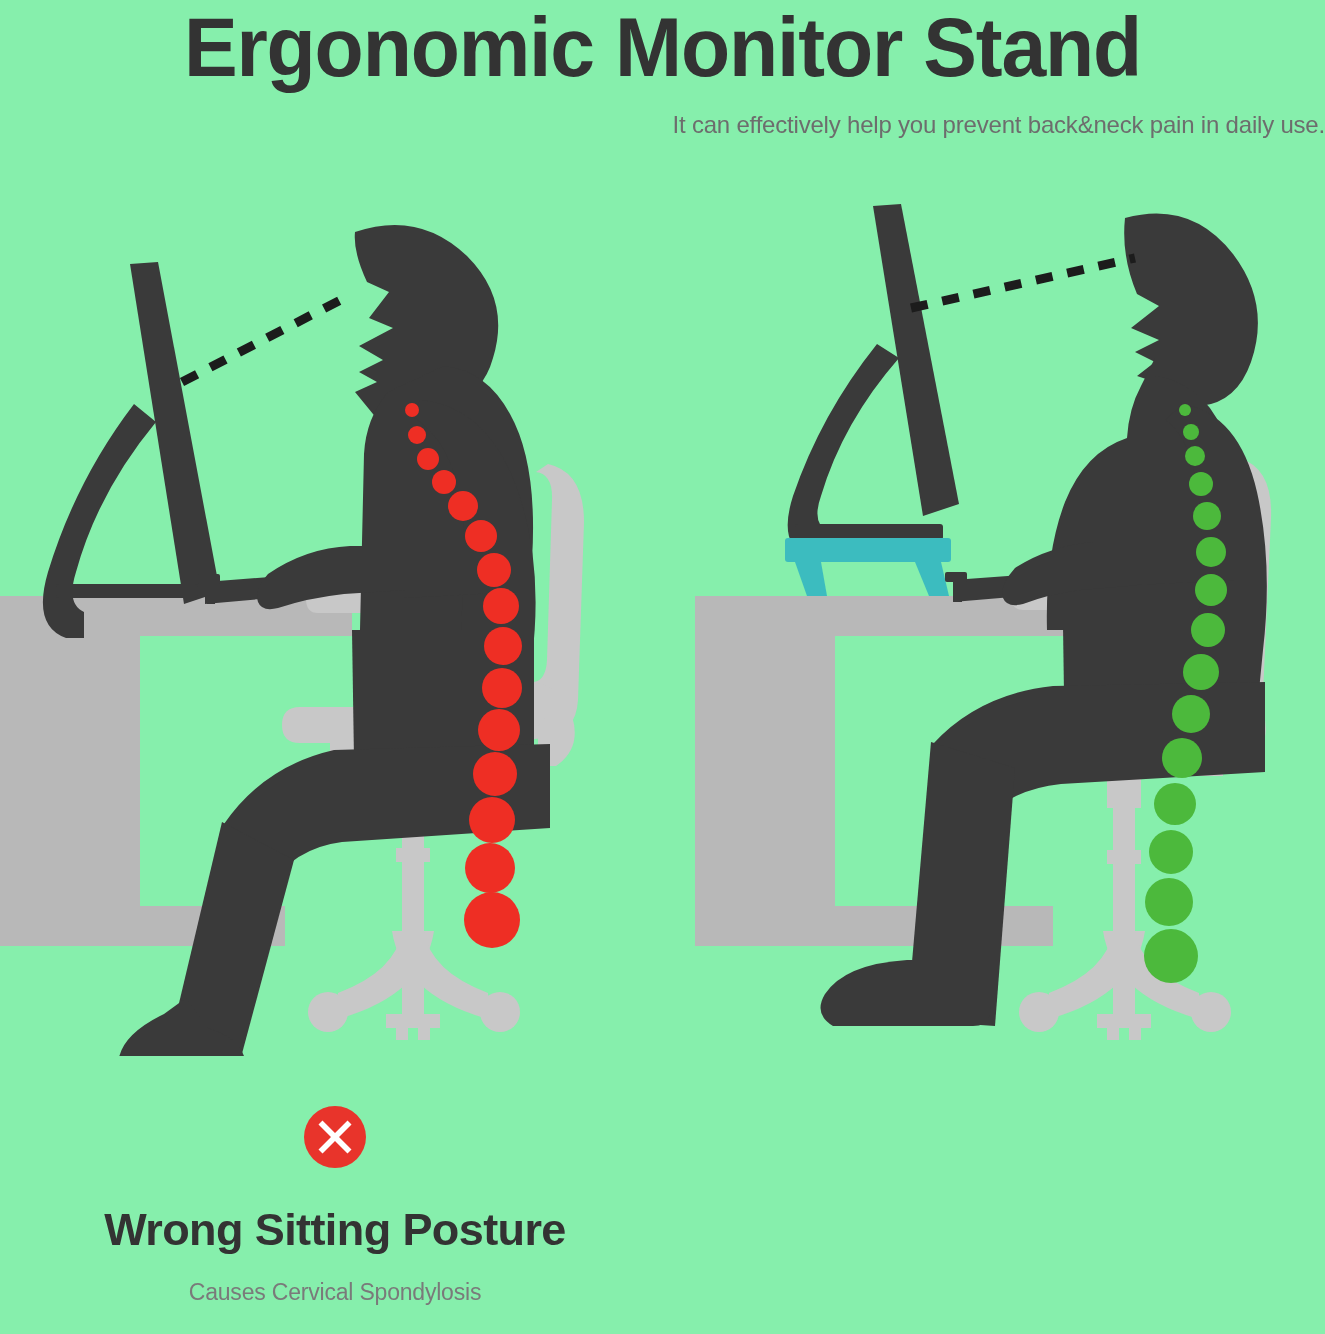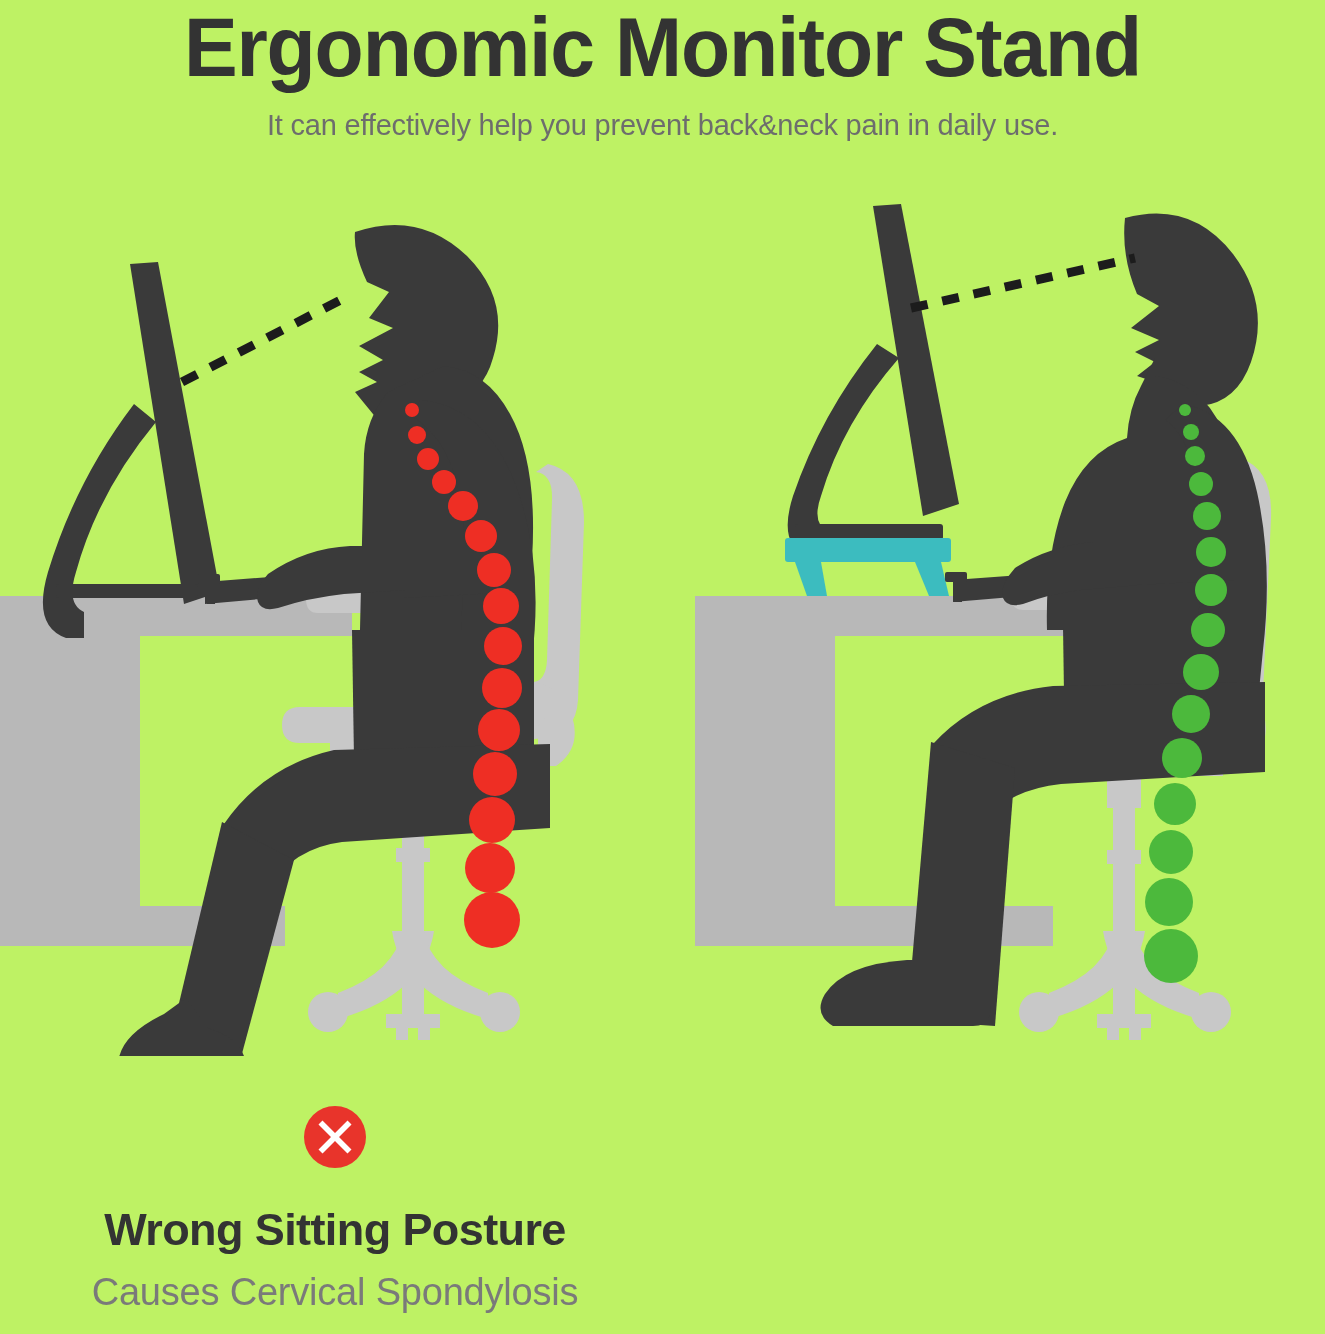--- a/index.html
+++ b/index.html
@@ -11,21 +11,21 @@
     width: 1325px;
     height: 1334px;
     font-family: "Liberation Sans", sans-serif;
     color: #3a3a3a;
     overflow: hidden;
   }
   .page {
     position: relative;
     width: 1325px;
     height: 1334px;
-    background: #bef264;
+    background: #86efac;
   }
 
   
   .header {
     position: absolute;
     top: 0;
     left: 0;
     width: 1325px;
     text-align: center;
   }
@@ -38,26 +38,27 @@
     font-weight: bold;
     letter-spacing: -1.2px;
     color: #333333;
     transform: scaleX(0.97);
     transform-origin: center top;
     white-space: nowrap;
   }
   .subtitle {
     margin: 0;
     padding-top: 14px;
-    font-size: 29px;
+    font-size: 24px;
     line-height: 38px;
     font-weight: normal;
     color: #6d6d6d;
     letter-spacing: -0.2px;
     white-space: nowrap;
+    text-align: right;
   }
 
   
   .scenes {
     position: absolute;
     top: 196px;
     left: 0;
     width: 1325px;
     height: 860px;
   }
@@ -101,21 +102,21 @@
     font-size: 45px;
     line-height: 50px;
     font-weight: bold;
     color: #333333;
     letter-spacing: -0.6px;
     white-space: nowrap;
   }
   .caption-sub {
     margin: 0;
     padding-top: 18px;
-    font-size: 38px;
+    font-size: 23px;
     line-height: 38px;
     font-weight: normal;
     color: #7a7a7a;
     letter-spacing: -0.2px;
     white-space: nowrap;
   }
 </style>
 </head>
 <body>
 

